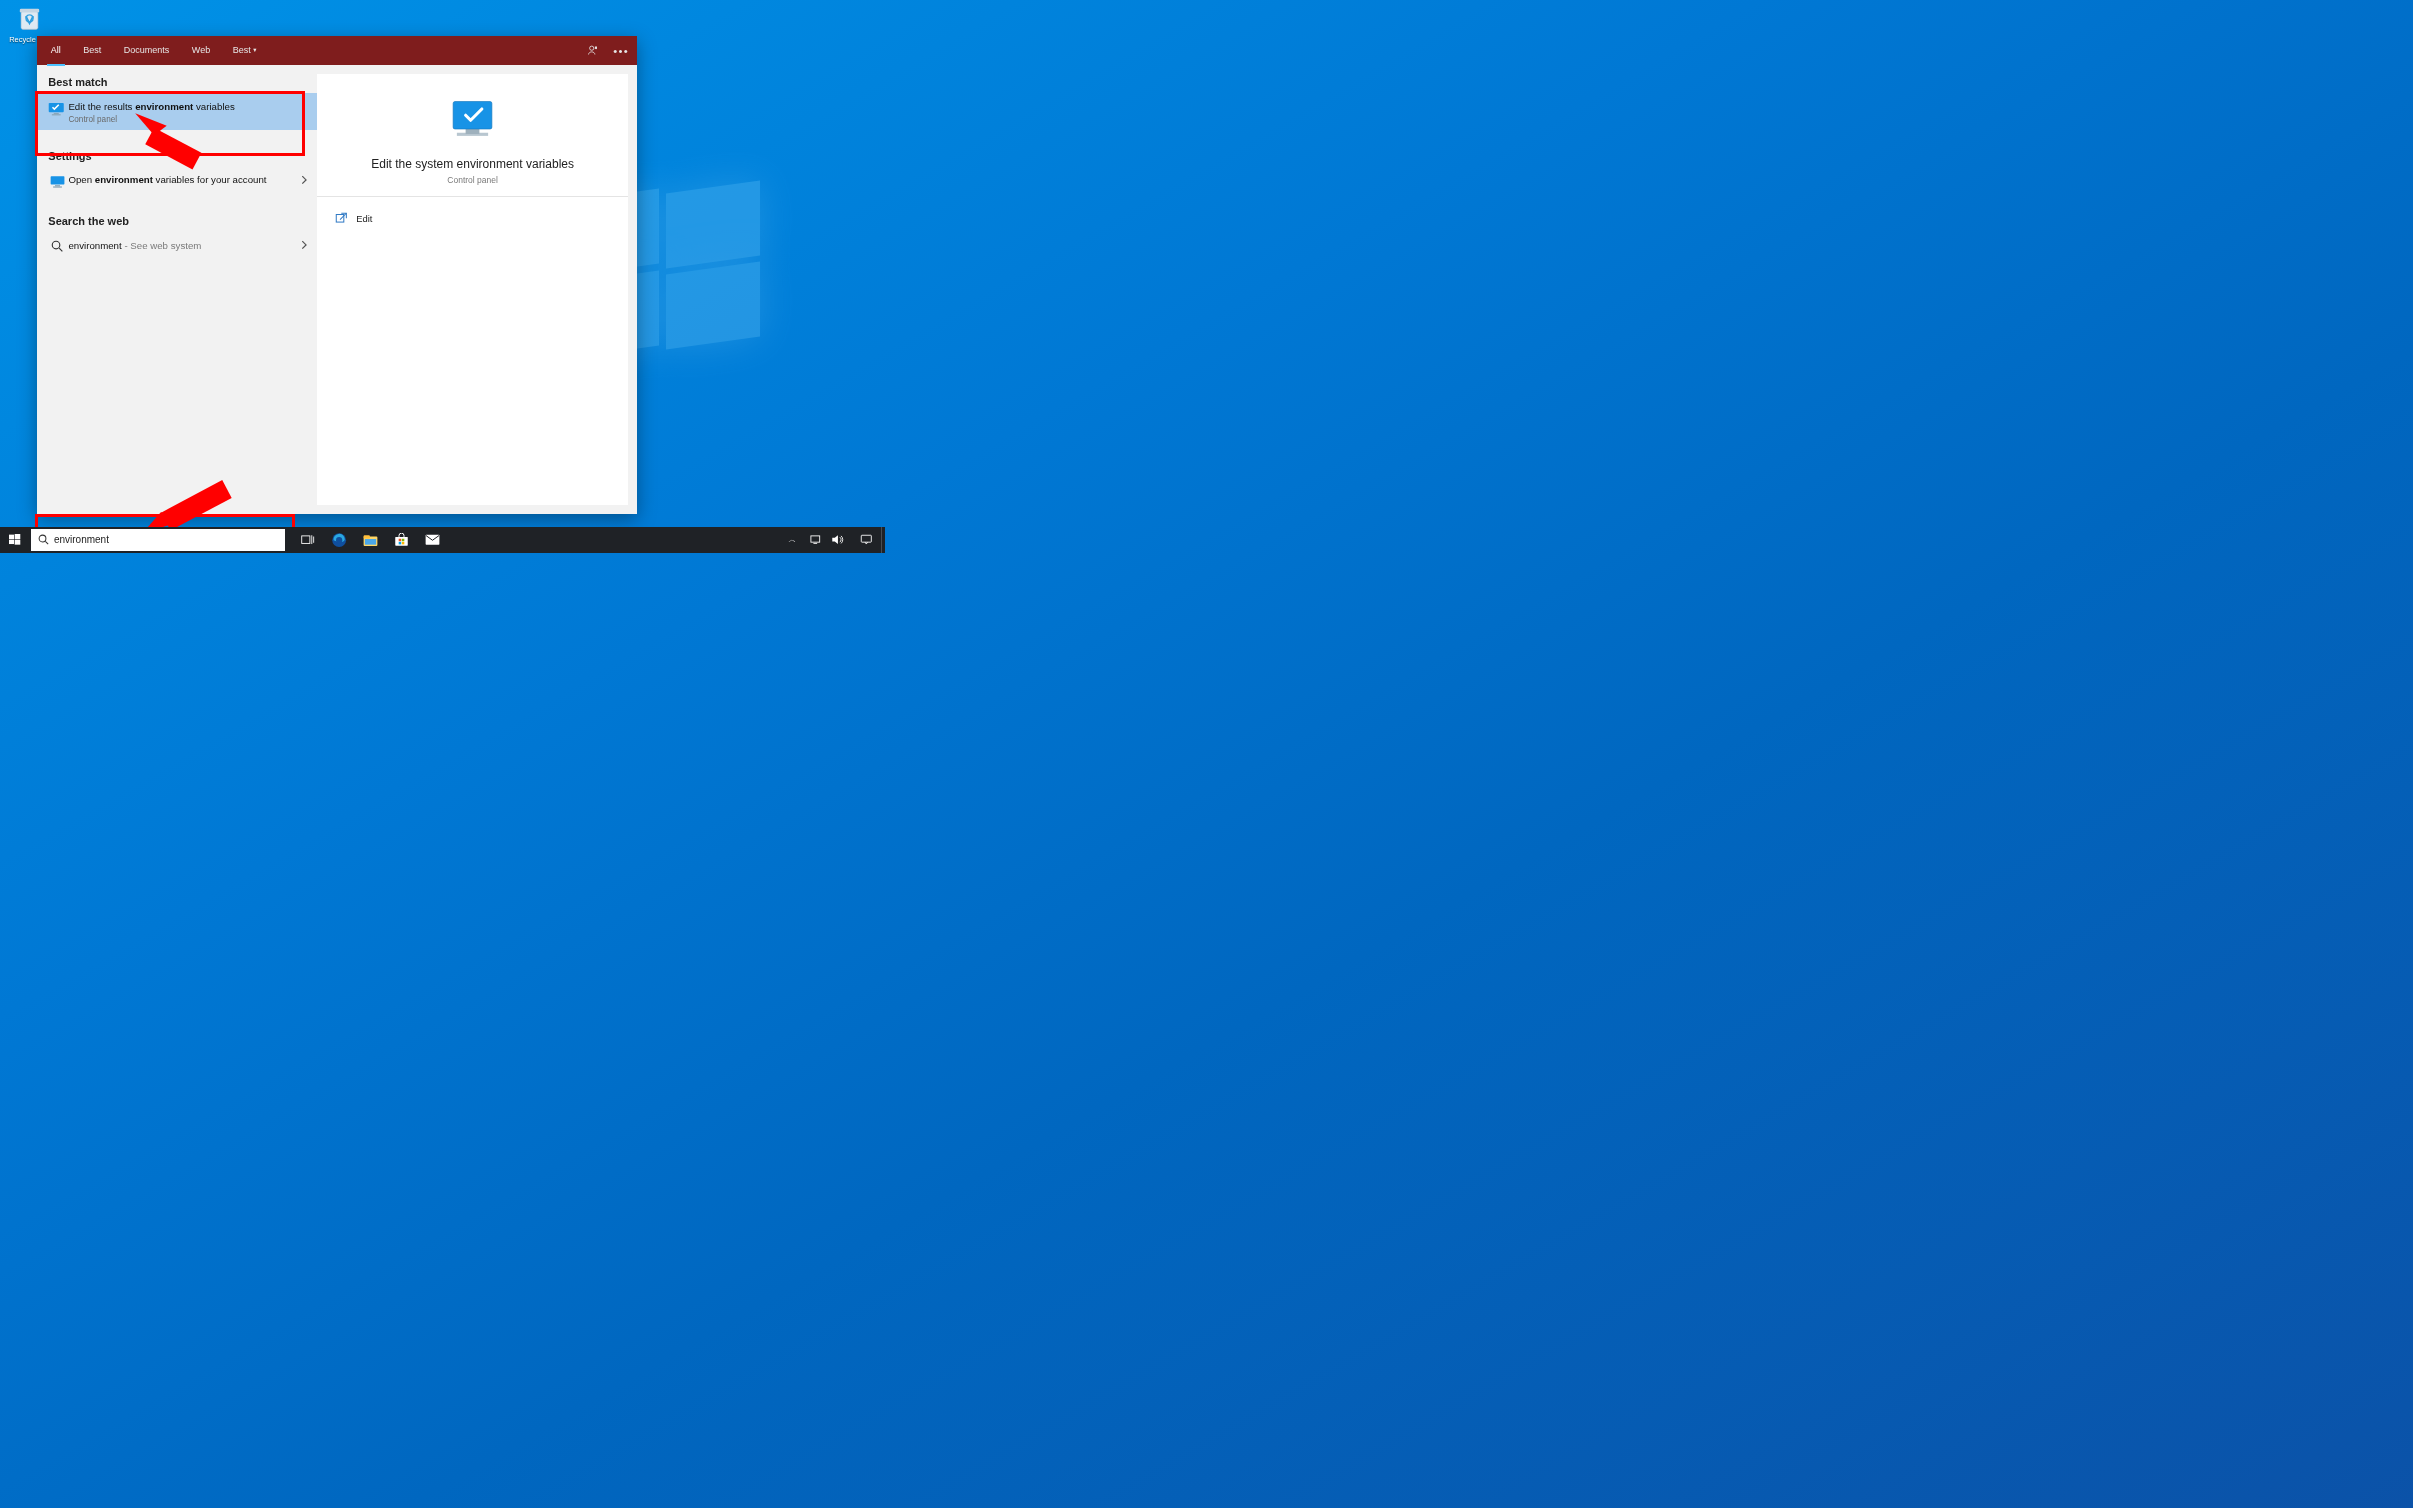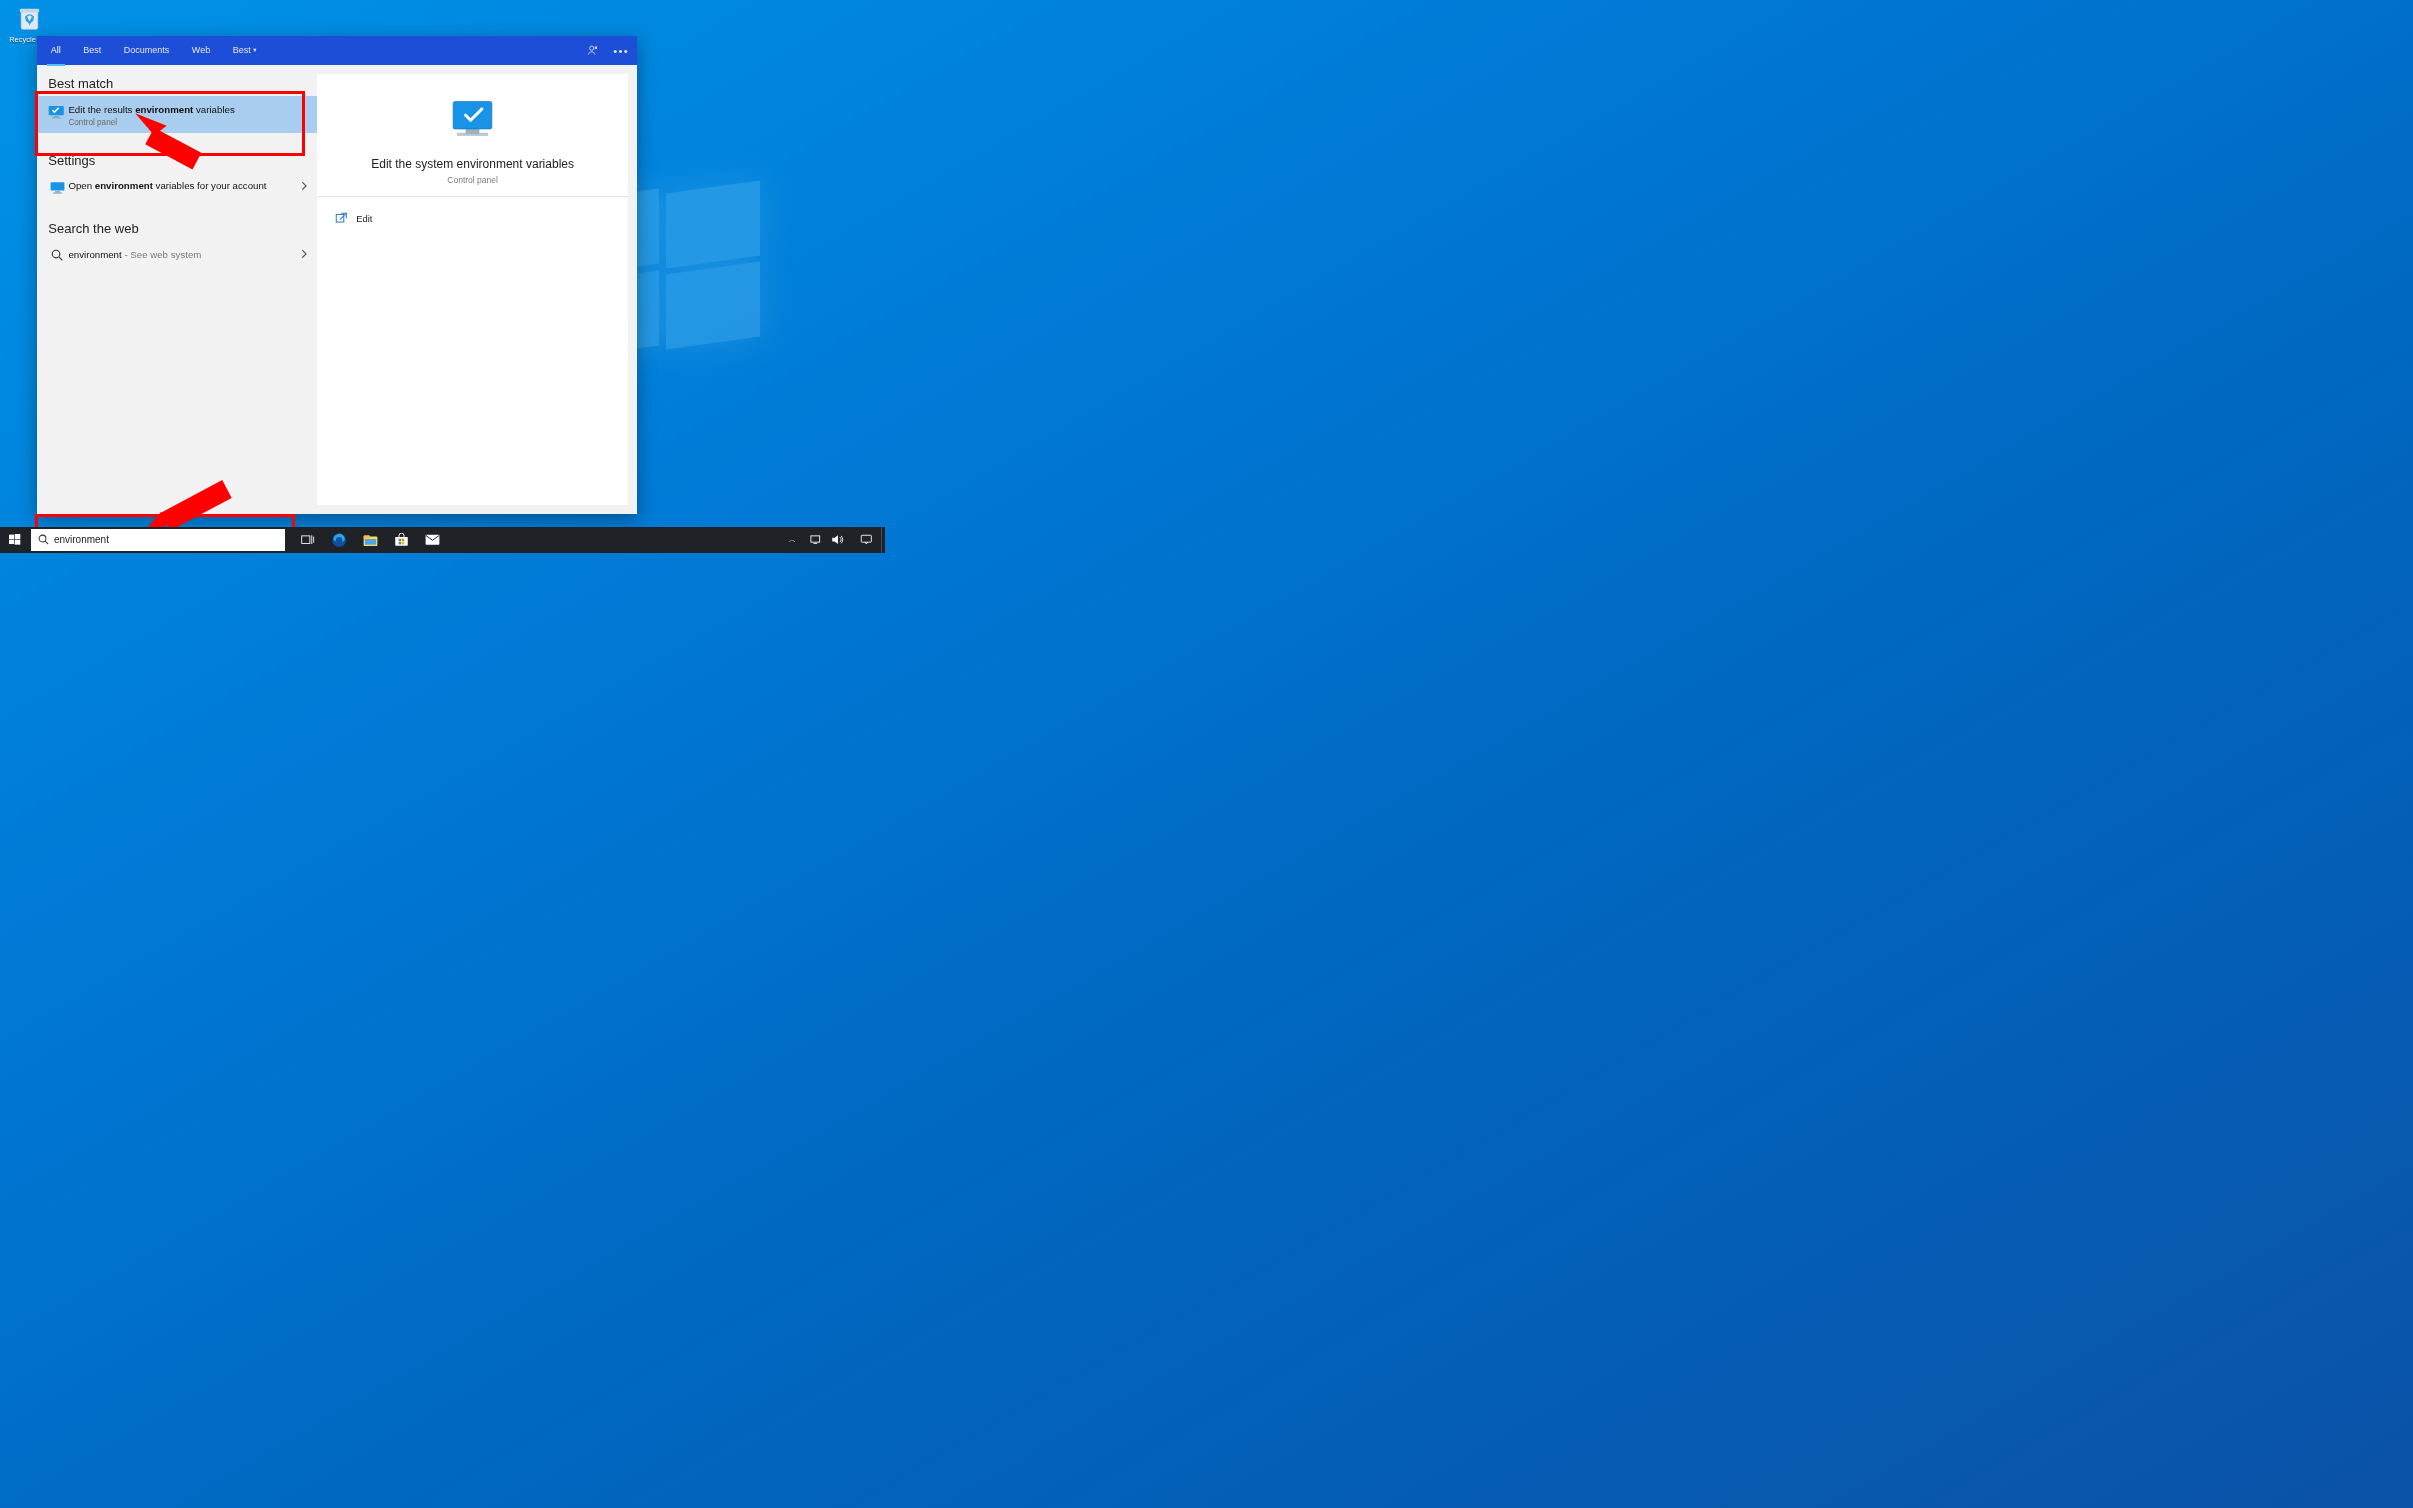--- a/index.html
+++ b/index.html
@@ -53,21 +53,21 @@
     top: 36px;
     width: 600px;
     height: 478px;
     background: #f2f2f2;
     box-shadow: 0 5px 17.6px rgba(0,0,0,.35);
     display: flex;
     flex-direction: column;
   }
   .sp-header {
     height: 29px;
-    background: #1d4ed8;
+    background: #7f1d1d;
     color: #d0d0d0;
     display: flex;
     align-items: center;
     padding: 0 8.8px 0 3.8px;
     font-size: 9px;
     gap: 2.5px;
     position: relative;
   }
   .sp-tab {
     padding: 0 10px;
@@ -89,21 +89,21 @@
   }
   .sp-tab .caret { margin-left:2.5px; font-size:6.3px; position:relative; top:-0.6px;}
   .sp-header-right { margin-left:auto; display:flex; align-items:center; gap:14px; color:#e6e6e6; }
   .sp-header-right .hicon { width:14px; height:14px; display:flex; align-items:center; justify-content:center; cursor:pointer; }
   .ellipsis { font-size:11.3px; letter-spacing:1.3px; line-height:0; }
 
   .sp-body { flex:1; display:flex; background:#f2f2f2; }
   .sp-left { width: 280px; padding: 8.8px 0 0 0; }
   .sp-right { flex:1; background:#fff; margin: 8.8px 8.8px 8.8px 0; }
 
-  .section-title { font-size:13px; font-weight:400; color:#222; padding: 2.5px 11.3px 5px 11.3px; }
+  .section-title { font-size:11px; font-weight:700; color:#222; padding: 2.5px 11.3px 5px 11.3px; }
 
   .result-row {
     display:flex; align-items:flex-start;
     padding: 6.3px 10px 6.3px 10px;
     cursor:pointer;
     position:relative;
   }
   .result-row.selected { background:#a9cdee; }
   .result-row .ricon { width:21.4px; display:flex; justify-content:center; padding-top:1.3px; flex:none; }
   .result-row .rtext { flex:1; padding-right:15px; }

